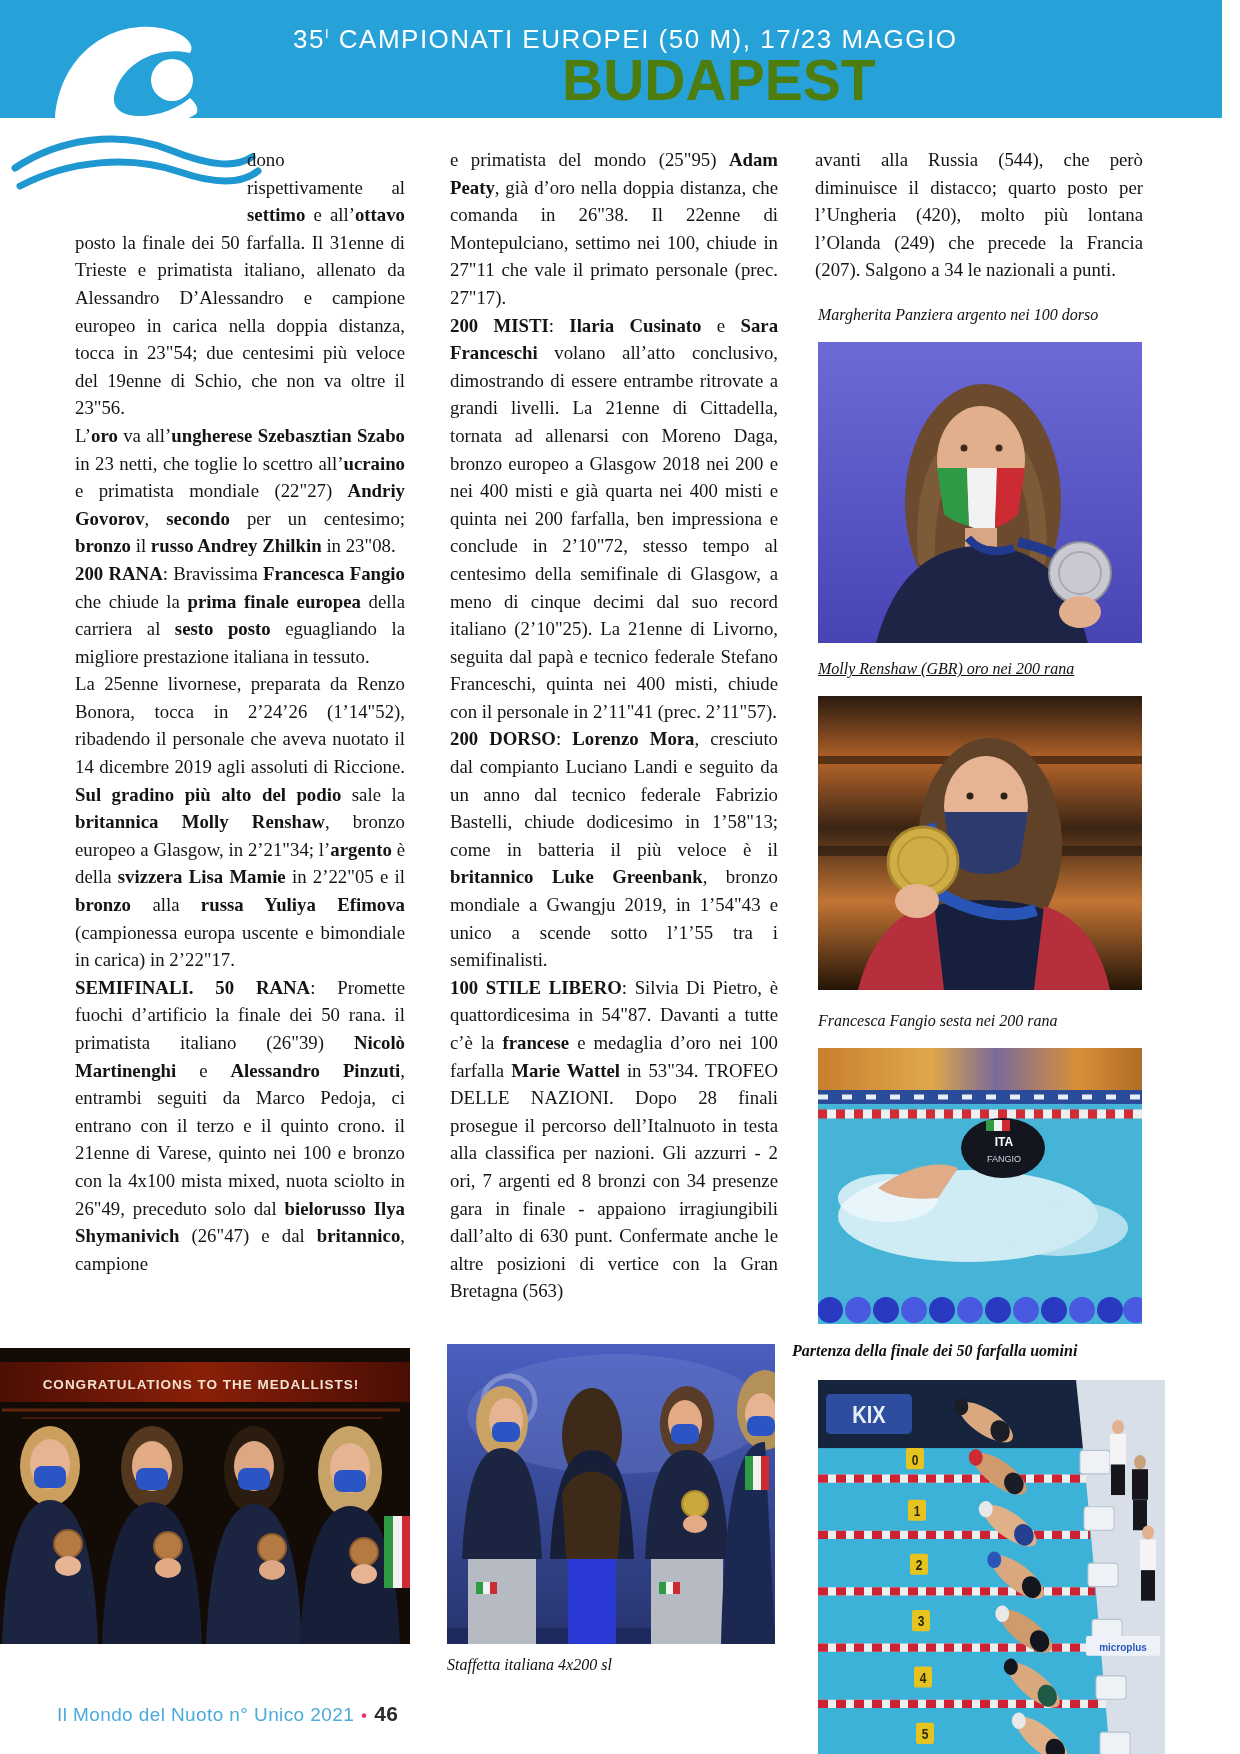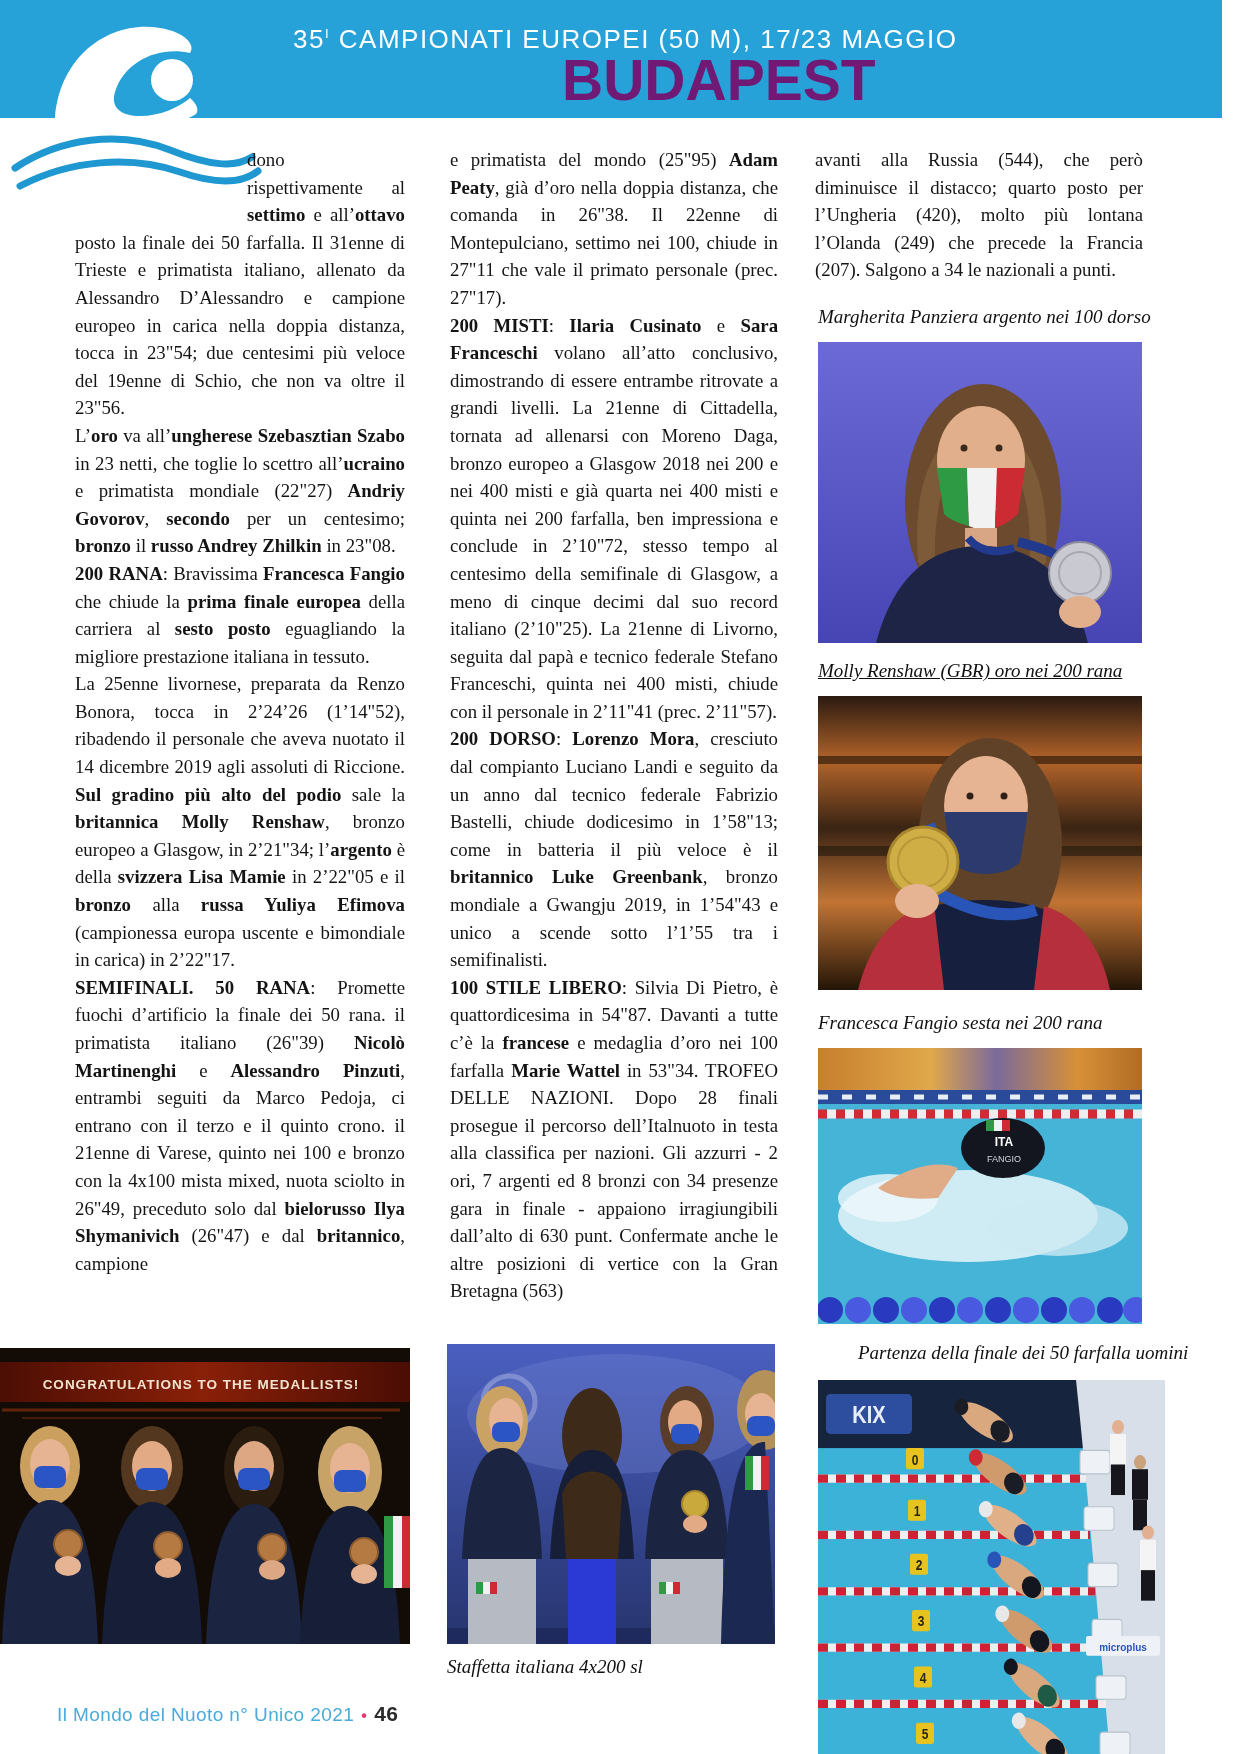--- a/index.html
+++ b/index.html
@@ -8,34 +8,34 @@
 
   
   .header-band{position:absolute;left:0;top:0;width:1222px;height:118px;background:#27a2d8;}
   .swimmer-logo{position:absolute;left:0;top:0;width:300px;height:220px;}
   .event-title{position:absolute;left:293px;top:24px;width:575px;text-align:center;
 formatted:  ;font-family:"Liberation Sans",sans-serif;font-size:26px;letter-spacing:1.5px;color:#ffffff;white-space:nowrap;}
   .event-title sup{font-size:13px;}
   .nuoto-title{position:absolute;left:211px;top:44px;font-family:"Liberation Sans",sans-serif;
                font-size:66px;letter-spacing:6px;color:#ffffff;font-weight:400;line-height:1;}
   .budapest-title{position:absolute;left:562px;top:52px;font-family:"Liberation Sans",sans-serif;
-               font-size:57px;font-weight:bold;letter-spacing:0px;color:#701a75;line-height:1;}
+               font-size:57px;font-weight:bold;letter-spacing:0px;color:#4d7c0f;line-height:1;}
   .hungary-box{position:absolute;left:893px;top:0;width:277px;height:132px;background:#ffffff;}
 
   
   .col{position:absolute;top:146px;width:330px;font-size:18.8px;line-height:27.6px;
        text-align:justify;color:#141414;}
   .col p{margin:0;padding:0;}
   .col-1{left:75px;}
   .col-2{left:450px;width:328px;}
   .col-3{left:815px;width:328px;}
   .wrap-spacer{float:left;width:172px;height:56px;}
 
   
-  .caption{position:absolute;font-style:italic;font-size:19px;color:#101010;white-space:nowrap;}
+  .caption{position:absolute;font-style:italic;font-size:16px;color:#101010;white-space:nowrap;}
   .photo{position:absolute;overflow:hidden;}
   .photo svg{display:block;width:100%;height:100%;}
 
   
   .footer{position:absolute;left:57px;top:1702px;font-family:"Liberation Sans",sans-serif;
           font-size:19px;color:#4aabdb;letter-spacing:0.4px;white-space:nowrap;}
   .footer .dot{color:#e8356d;font-weight:bold;margin:0 7px;font-size:16px;}
   .footer .page-num{color:#2b2b2b;font-weight:bold;font-size:21px;}
 </style>
 </head>
@@ -177,21 +177,21 @@
         <circle cx="180" cy="262" r="13" fill="#2a3ac0"></circle>
           <circle cx="208" cy="262" r="13" fill="#4a5ae0"></circle>
         <circle cx="236" cy="262" r="13" fill="#2a3ac0"></circle>
           <circle cx="264" cy="262" r="13" fill="#4a5ae0"></circle>
         <circle cx="292" cy="262" r="13" fill="#2a3ac0"></circle>
           <circle cx="318" cy="262" r="13" fill="#4a5ae0"></circle>
       </g>
     </svg>
   </div>
 
-  <div class="caption" style="left:858px;top:1342px;">Partenza della finale dei 50 farfalla uomini</div>
+  <div class="caption" style="left:792px;top:1342px;font-weight:bold;">Partenza della finale dei 50 farfalla uomini</div>
 
   <div class="photo" style="left:818px;top:1380px;width:347px;height:439px;">
     <svg viewBox="0 0 347 374" preserveAspectRatio="none">
       <rect width="347" height="374" fill="#3db2d8"></rect>
       <rect width="347" height="58" fill="#16243e"></rect>
       <rect x="8" y="12" width="86" height="34" rx="4" fill="#2d4d9e"></rect>
       <text x="51" y="37" text-anchor="middle" font-family="Liberation Sans, sans-serif" font-size="20" font-weight="bold" fill="#e8eef8">KIX</text>
       <path d="M258,0 L347,0 L347,374 L298,374 C284,250 274,128 258,0 Z" fill="#d8dfe8"></path>
       <g>
         <line x1="0" y1="84" x2="268" y2="84" stroke="#eeeeee" stroke-width="7"></line>

